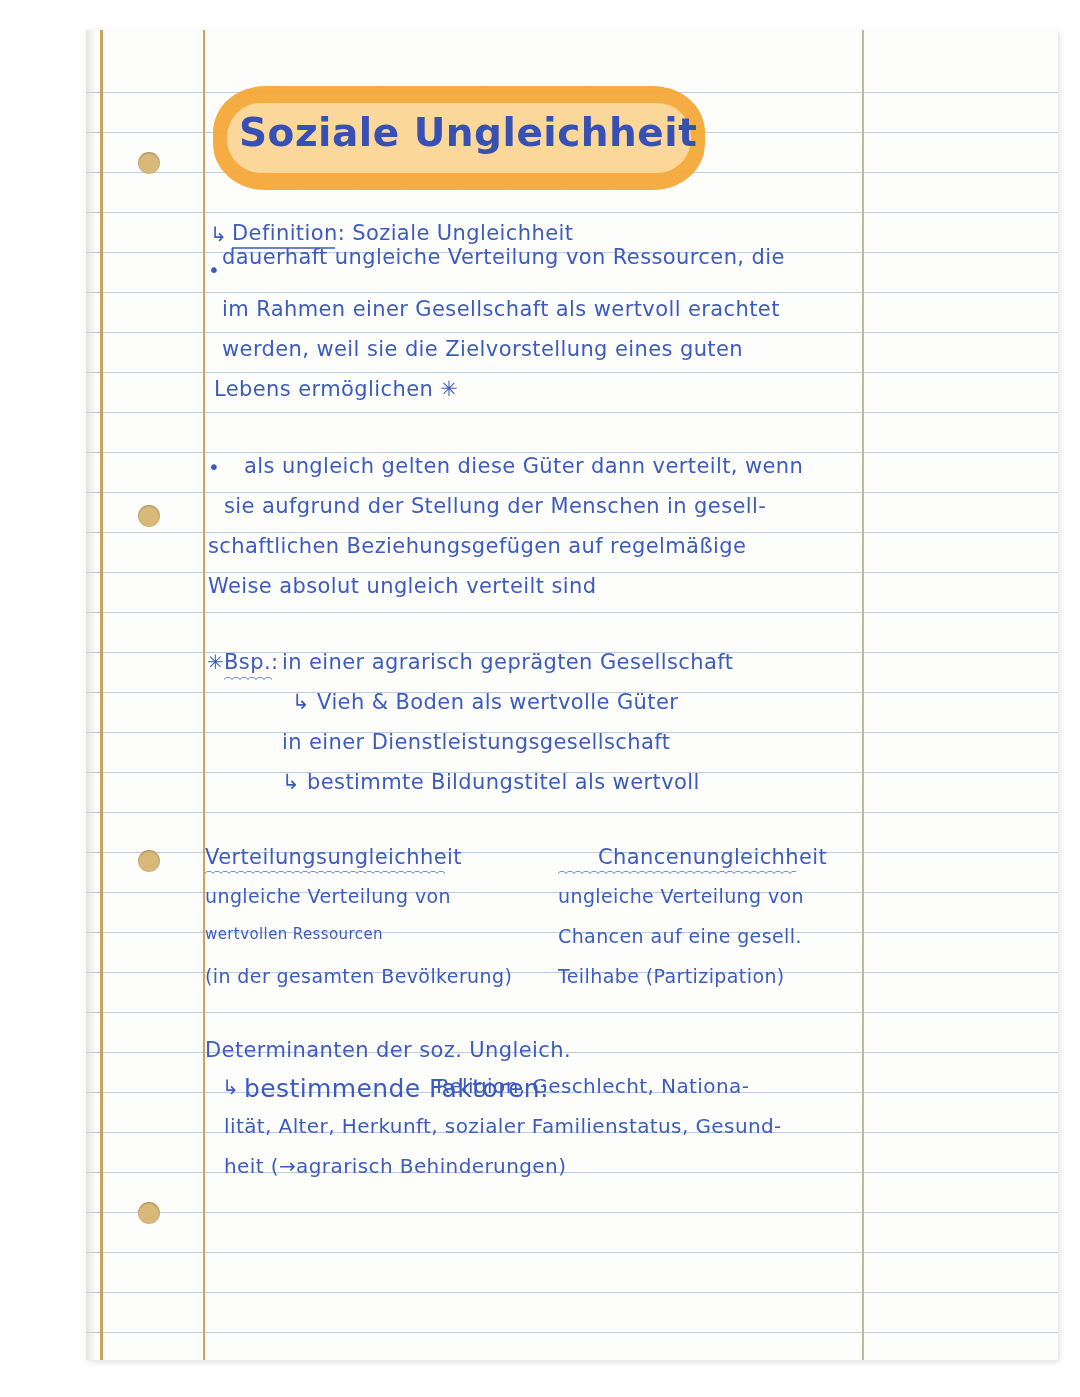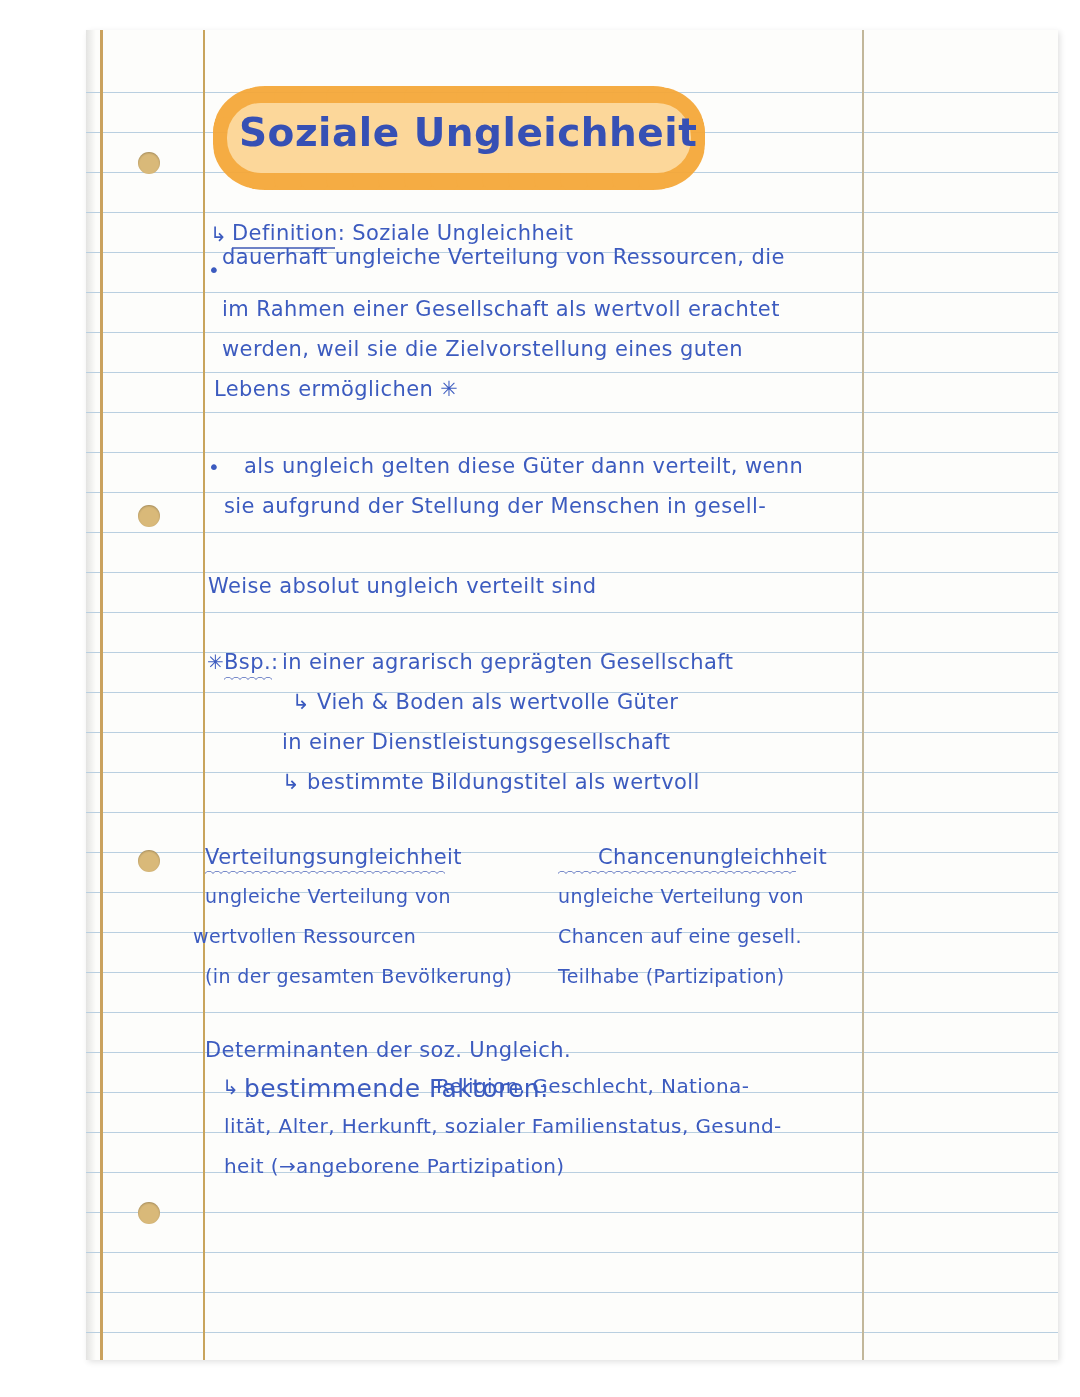--- a/index.html
+++ b/index.html
@@ -253,42 +253,43 @@
 
   <div class="hw" style="left:208px; top:258px; font-size:20px;">•</div>
   <div class="hw" style="left:222px; top:245px;">dauerhaft ungleiche Verteilung von Ressourcen, die</div>
   <div class="hw" style="left:222px; top:297px;">im Rahmen einer Gesellschaft als wertvoll erachtet</div>
   <div class="hw" style="left:222px; top:337px;">werden, weil sie die Zielvorstellung eines guten</div>
   <div class="hw" style="left:214px; top:377px;">Lebens ermöglichen ✳</div>
 
   <div class="hw" style="left:208px; top:455px; font-size:20px;">•</div>
   <div class="hw" style="left:220px; top:454px;margin-left:24px;">als ungleich gelten diese Güter dann verteilt, wenn</div>
   <div class="hw" style="left:224px; top:494px;">sie aufgrund der Stellung der Menschen in gesell-</div>
+  <div class="hw" style="left:208px; top:534px;">schaftlichen Beziehungsgefügen auf regelmäßige</div>
   <div class="hw" style="left:208px; top:574px;">Weise absolut ungleich verteilt sind</div>
 
   <div class="hw" style="left:207px; top:650px; font-size:20px;">✳</div>
   <div class="hw" style="left:224px; top:650px;">Bsp.:</div>
   <div class="uline" style="left:224px; top:676px; width:48px;"></div>
   <div class="hw" style="left:282px; top:650px;">in einer agrarisch geprägten Gesellschaft</div>
   <div class="hw" style="left:292px; top:690px;">↳ Vieh &amp; Boden  als wertvolle Güter</div>
   <div class="hw" style="left:282px; top:730px;">in einer Dienstleistungsgesellschaft</div>
   <div class="hw" style="left:205px; top:845px;">Verteilungsungleichheit</div>
 
   <div class="hw" style="left:282px; top:770px;">↳ bestimmte Bildungstitel als wertvoll</div>
   <div class="uline" style="left:205px; top:870px; width:240px;"></div>
   <div class="hw" style="left:205px; top:885px; font-size:19px;">ungleiche Verteilung von</div>
-  <div class="hw" style="left:193px; top:925px; font-size:19px;">wertvollen Ressourcen</div>
+  <div class="hw" style="left:205px; top:925px; font-size:15px;">wertvollen Ressourcen</div>
   <div class="hw" style="left:205px; top:965px; font-size:19px;">(in der gesamten Bevölkerung)</div>
 
   <div class="hw" style="left:558px; top:845px;margin-left:40px;">Chancenungleichheit</div>
   <div class="uline" style="left:558px; top:870px; width:238px;"></div>
   <div class="hw" style="left:558px; top:885px; font-size:19px;">ungleiche Verteilung von</div>
   <div class="hw" style="left:558px; top:925px; font-size:19px;">Chancen auf eine gesell.</div>
   <div class="hw" style="left:558px; top:965px; font-size:19px;">Teilhabe (Partizipation)</div>
 
   <div class="hw" style="left:205px; top:1038px;">Determinanten der soz. Ungleich.</div>
   <div class="hw" style="left:222px; top:1075px; font-size:20px;">↳</div>
   <div class="hw" style="left:244px; top:1074px; font-size:25px;">bestimmende Faktoren:</div>
   <div class="hw" style="left:436px; top:1074px; font-size:20px;">Religion, Geschlecht, Nationa-</div>
   <div class="hw" style="left:224px; top:1114px; font-size:20px;">lität, Alter, Herkunft, sozialer Familienstatus, Gesund-</div>
-  <div class="hw" style="left:224px; top:1154px; font-size:20px;">heit (→angeborene Partizipation)</div>
+  <div class="hw" style="left:224px; top:1154px; font-size:20px;">heit (→agrarisch Behinderungen)</div>
 
 </div>
 
 </body></html>

